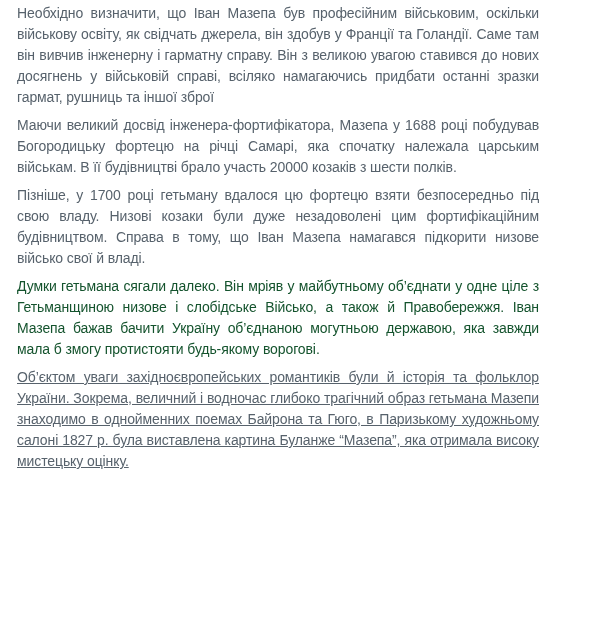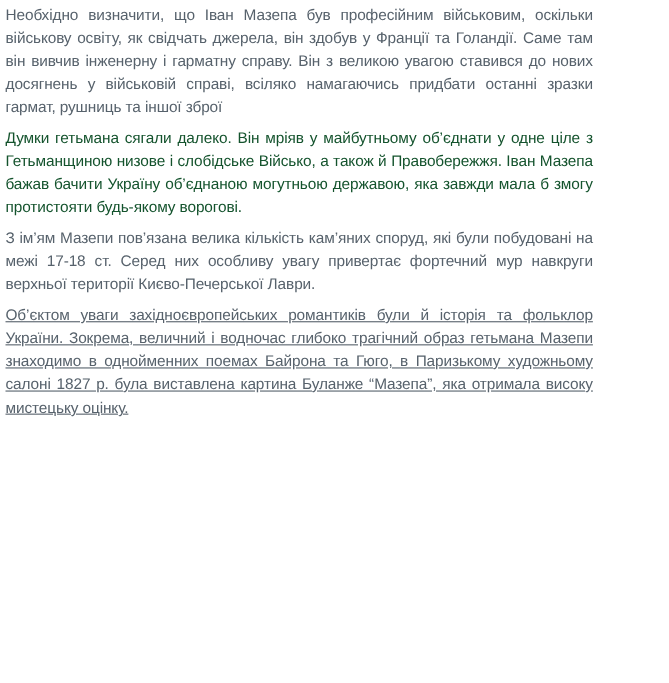--- a/index.html
+++ b/index.html
@@ -10,21 +10,21 @@
   body {
     width: 608px;
     height: 621px;
     overflow: hidden;
     font-family: "Liberation Sans", "DejaVu Sans", sans-serif;
   }
   .page {
     box-sizing: border-box;
     width: 548px;
     height: 621px;
-    padding: 3px 9px 0 5px;
+    padding: 3px 9px 0 17px;
     background: #ffffff;
     position: relative;
   }
   .article p {
     margin: 0 0 7px 0;
     font-size: 14px;
     line-height: 21px;
     letter-spacing: -0.1px;
     text-align: justify;
     color: #57626c;
@@ -33,17 +33,18 @@
     margin-bottom: 0;
     text-decoration: underline;
   }
 </style>
 </head>
 <body style="background: rgb(255, 255, 255);">
 
 <div class="page">
   <div class="article" id="article-text">
       <p style="color: rgb(87, 98, 108);">Необхідно визначити, що Іван Мазепа був професійним військовим, оскільки військову освіту, як свідчать джерела, він здобув у Франції та Голандії. Саме там він вивчив інженерну і гарматну справу. Він з великою увагою ставився до нових досягнень у військовій справі, всіляко намагаючись придбати останні зразки гармат, рушниць та іншої зброї</p>
+      <p style="color: rgb(87, 98, 108);">Маючи великий досвід інженера-фортифікатора, Мазепа у 1688 році побудував Богородицьку фортецю на річці Самарі, яка спочатку належала царським військам. В її будівництві брало участь 20000 козаків з шести полків.</p>
+      <p style="color: rgb(87, 98, 108);">Пізніше, у 1700 році гетьману вдалося цю фортецю взяти безпосередньо під свою владу. Низові козаки були дуже незадоволені цим фортифікаційним будівництвом. Справа в тому, що Іван Мазепа намагався підкорити низове військо свої й владі.</p>
       <p style="color: #14532d;">Думки гетьмана сягали далеко. Він мріяв у майбутньому об’єднати у одне ціле з Гетьманщиною низове і слобідське Військо, а також й Правобережжя. Іван Мазепа бажав бачити Україну об’єднаною могутньою державою, яка завжди мала б змогу протистояти будь-якому ворогові.</p>
-      <p style="color: rgb(87, 98, 108);">З ім’ям Мазепи пов’язана велика кількість кам’яних споруд, які були побудовані на межі 17-18 ст. Серед них особливу увагу привертає фортечний мур навкруги верхньої території Києво-Печерської Лаври.</p>
       <p style="color: rgb(87, 98, 108);">Об’єктом уваги західноєвропейських романтиків були й історія та фольклор України. Зокрема, величний і водночас глибоко трагічний образ гетьмана Мазепи знаходимо в однойменних поемах Байрона та Гюго, в Паризькому художньому салоні 1827 р. була виставлена картина Буланже “Мазепа”, яка отримала високу мистецьку оцінку.</p>
     </div>
 </div>
 
 </body></html>

